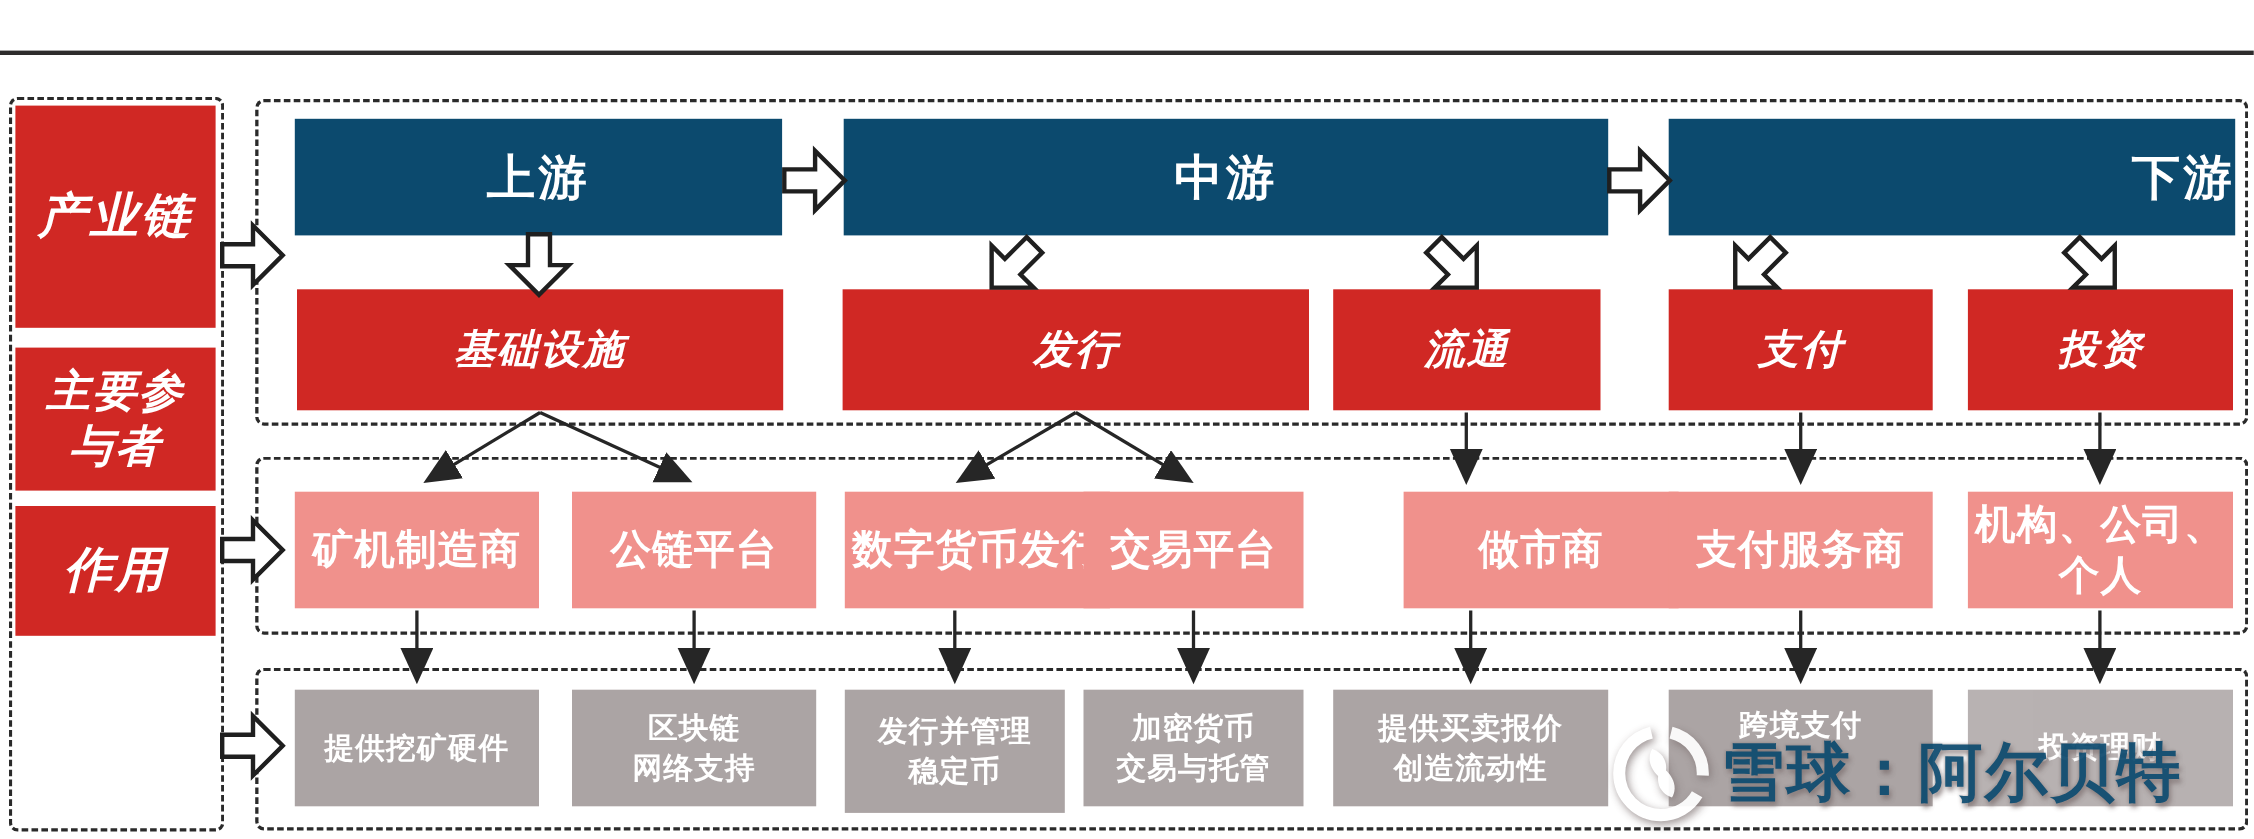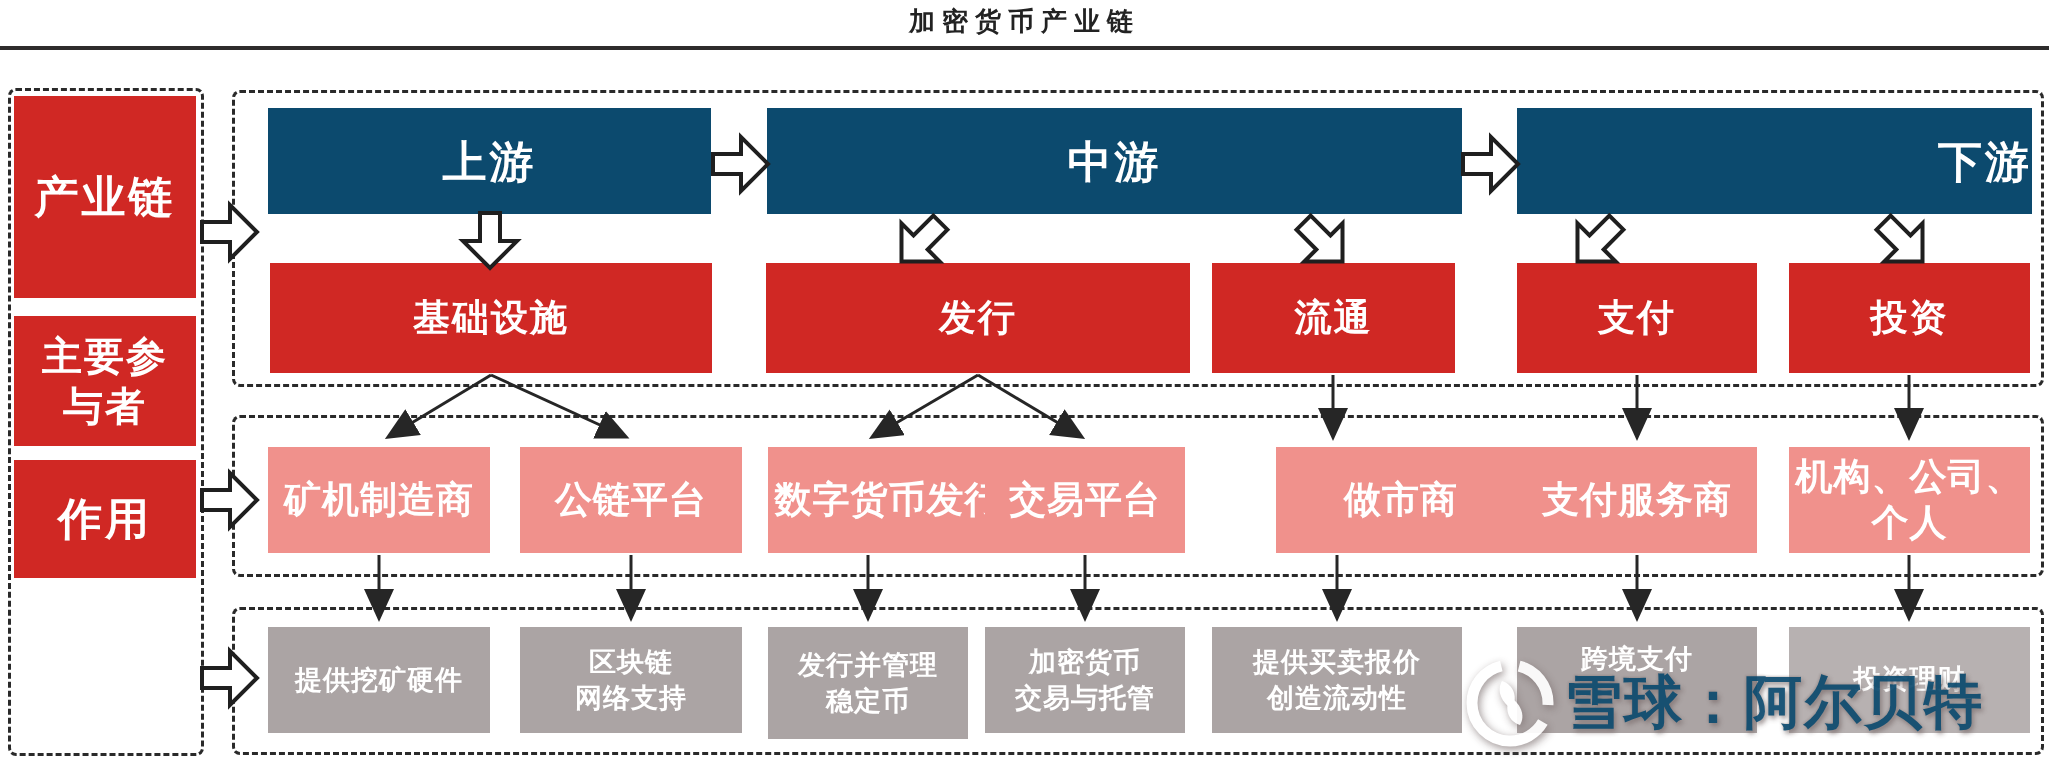--- a/index.html
+++ b/index.html
@@ -12,21 +12,21 @@
     font-family:"Liberation Serif",serif;font-size:26px;color:#222;
     letter-spacing:7px;font-weight:600;
   }
   .rule{position:absolute;left:0;top:46px;width:2049px;height:4px;background:#2e2c2c;}
   .dashedbox{position:absolute;border:3px dashed #2a2a2a;border-radius:8px;box-sizing:border-box;}
   .box{
     position:absolute;display:flex;flex-direction:column;align-items:center;justify-content:center;
     color:#ffffff;font-weight:bold;text-align:center;box-sizing:border-box;line-height:1.25;
   }
   .dark{background:#0c4a6e;}
-  .red{background:#d02824;}
+  .red{background:#d02824;font-style:italic;}
   .pink{background:#f0918c;}
   .gray{background:#aba4a4;}
   .f-stage{font-size:44px;letter-spacing:3px;}
   .f-seg{font-size:37px;letter-spacing:2px;}
   .f-left{font-size:44px;letter-spacing:3px;line-height:1.3;}
   .f-part{font-size:37px;letter-spacing:1px;}
   .f-role{font-size:27px;letter-spacing:1px;line-height:1.35;}
   #arrows{position:absolute;left:0;top:0;width:2049px;height:763px;pointer-events:none;}
   .watermark{
     position:absolute;left:1462px;top:648px;width:560px;height:110px;
@@ -37,21 +37,20 @@
     text-shadow:2px 3px 5px rgba(125,112,112,0.85), -1px -1px 2px rgba(125,112,112,0.35);
     margin-left:6px;
   }
   .obscured{opacity:0.85;}
 </style>
 </head>
 <body>
 
 <div id="canvas">
 
-  <div class="title">加密货币产业链</div>
   <div class="rule"></div>
 
   <div class="dashedbox" style="left:8px;top:88px;width:196px;height:668px;"></div>
   <div class="dashedbox" style="left:232px;top:90px;width:1812px;height:297px;"></div>
   <div class="dashedbox" style="left:232px;top:415px;width:1812px;height:162px;"></div>
   <div class="dashedbox" style="left:232px;top:607px;width:1812px;height:148px;"></div>
 
   <div class="box red f-left" style="left:14px;top:96px;width:182px;height:202px;">
     <span>产业链</span>
   </div>

